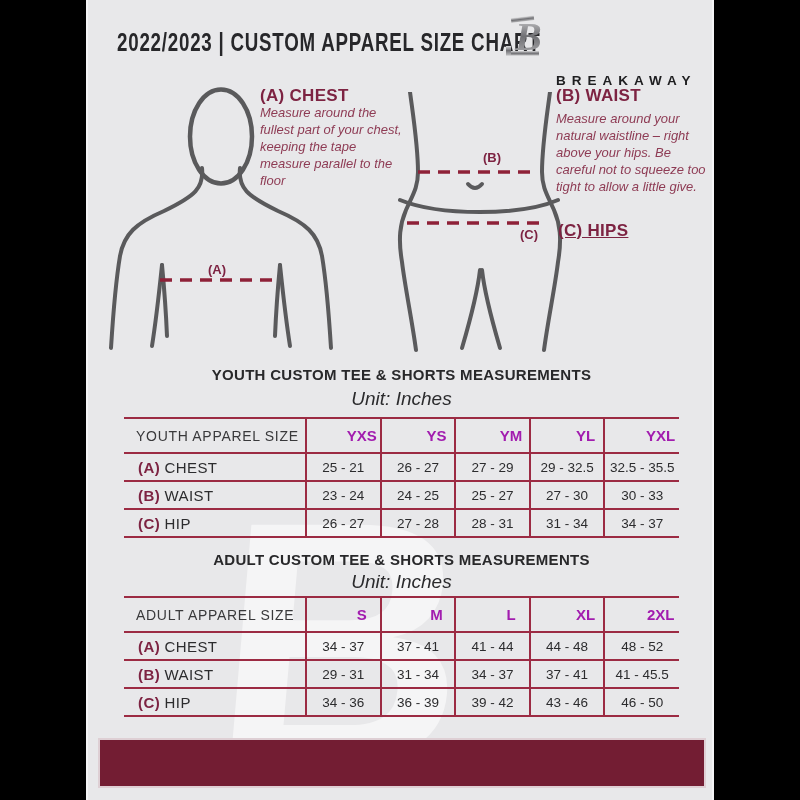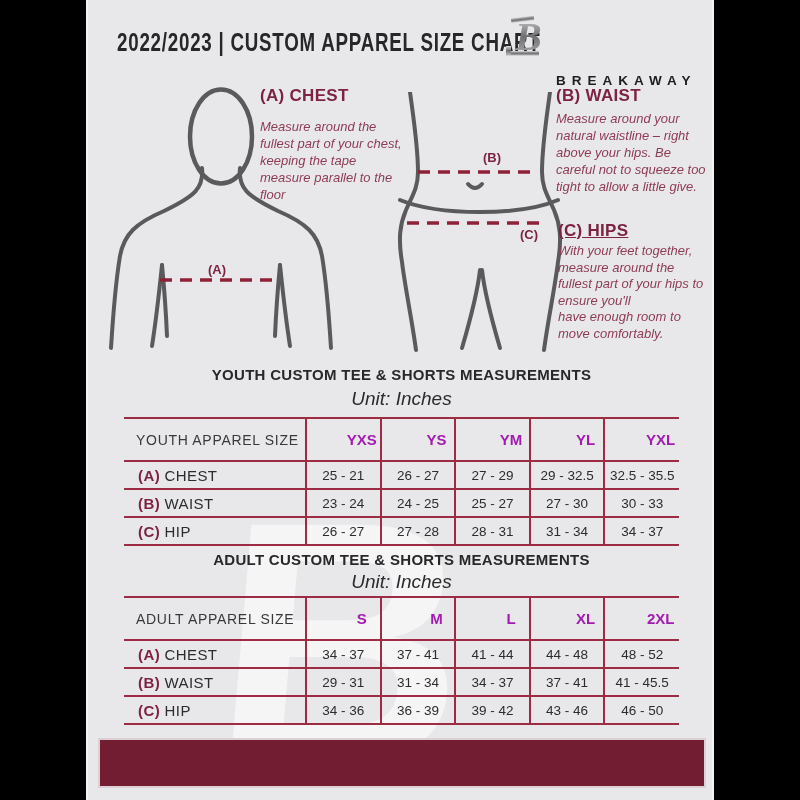--- a/index.html
+++ b/index.html
@@ -18,39 +18,39 @@
 
   
   .hdr-title{left:29px;top:28px;font-size:24px;font-weight:bold;color:#27272a;white-space:nowrap;z-index:1;}
   .hdr-title .cond{display:inline-block;transform:scale(0.78,1.08);transform-origin:left center;letter-spacing:1px;}
   .logo-mark{left:416px;top:12px;z-index:1;}
   .brand{left:468px;top:33px;font-size:13.5px;font-weight:bold;letter-spacing:6px;color:#1e1e20;z-index:1;margin-top:40px;}
 
   
   .g-head{font-size:17px;font-weight:bold;letter-spacing:0.3px;color:var(--maroon);z-index:1;}
   .g-text{font-size:13px;font-style:italic;line-height:17px;color:var(--body-maroon);white-space:pre-line;z-index:1;}
-  .h-chest{left:172px;top:86px;} .t-chest{left:172px;top:118px;width:146px;}
+  .h-chest{left:172px;top:86px;} .t-chest{left:172px;top:104px;width:146px;}
   .h-waist{left:468px;top:86px;} .t-waist{left:468px;top:110px;width:152px;}
   .h-hips{left:470px;top:221px;text-decoration:underline;} .t-hips{left:470px;top:243px;width:152px;line-height:16.5px;}
   .fig{z-index:1;}
   .fig path,.fig ellipse{fill:none;stroke:var(--gray-stroke);stroke-width:4;stroke-linecap:round;}
   .fig ellipse{stroke-width:4.5;}
   .fig .dash{stroke:var(--dash);stroke-width:3.5;stroke-dasharray:12 8;stroke-linecap:butt;}
   .fig text{font-family:"Liberation Sans",sans-serif;font-size:13px;font-weight:bold;fill:var(--maroon);}
 
   
   .tbl-title{left:36px;width:555px;text-align:center;font-size:15px;font-weight:bold;
              letter-spacing:0.3px;color:#28282a;z-index:1;}
   .tbl-unit{left:36px;width:555px;text-align:center;font-size:19px;font-style:italic;color:var(--ink);z-index:1;}
   .tbl-wrap{left:36px;width:555px;z-index:1;}
   table.size-table{border-collapse:collapse;width:555px;table-layout:fixed;border-top:2px solid var(--line);}
   .size-table col.c0{width:182px;}
   .size-table tr{border-bottom:2px solid var(--line);}
   .size-table th+th,.size-table td+td{border-left:2px solid var(--line);}
-  .size-table thead tr{height:43px;}
+  .size-table thead tr{height:35px;}
   .size-table tbody tr{height:28px;}
   .size-table th{font-size:15px;font-weight:bold;color:#a21caf;text-align:center;padding-left:37px;}
   .size-table th.size-label{font-weight:normal;font-size:14px;text-align:left;padding-left:12px;
                             letter-spacing:0.7px;color:#39393b;}
   .size-table td{font-size:13.5px;color:#2c2c2e;text-align:center;}
   .size-table td.row-label{text-align:left;padding-left:14px;font-size:15px;letter-spacing:0.4px;color:#2c2c2e;}
   .pfx{color:var(--maroon);font-weight:bold;}
   .y-title{top:366px;} .y-unit{top:388px;} .y-tbl{top:417px;}
   .a-title{top:551px;} .a-unit{top:571px;} .a-tbl{top:596px;}
 
@@ -109,22 +109,20 @@
     <text x="135" y="147" text-anchor="middle">(C)</text>
   </svg>
 
   <div class="abs g-head h-chest">(A) CHEST</div>
   <div class="abs g-text t-chest">Measure around the fullest part of your chest, keeping the tape measure parallel to the floor</div>
 
   <div class="abs g-head h-waist">(B) WAIST</div>
   <div class="abs g-text t-waist">Measure around your natural waistline – right above your hips. Be careful not to squeeze too tight to allow a little give.</div>
 
   <div class="abs g-head h-hips">(C) HIPS</div>
-  <div class="abs g-text t-hips">With your feet together, measure around the fullest part of your hips to ensure you'll
-have enough room to move comfortably.</div>
 
   <div class="abs tbl-title y-title">YOUTH CUSTOM TEE &amp; SHORTS MEASUREMENTS</div>
   <div class="abs tbl-unit y-unit">Unit: Inches</div>
   <div class="abs tbl-wrap y-tbl">
     <table class="size-table">
       <colgroup>
           <col class="c0">
           <col>
           <col>
           <col>

